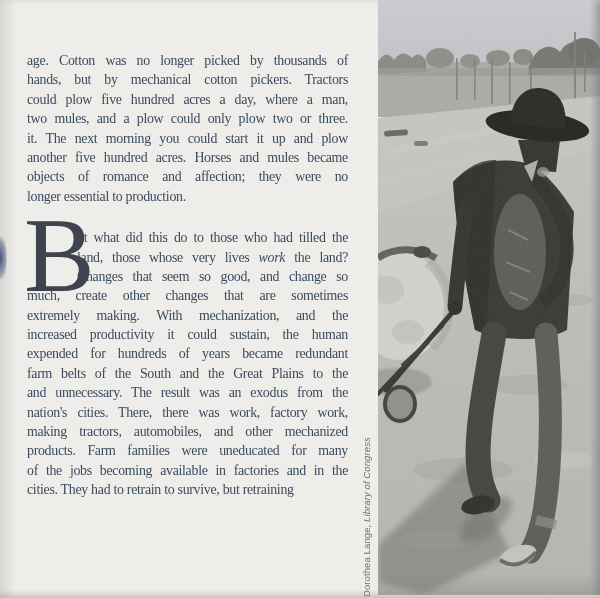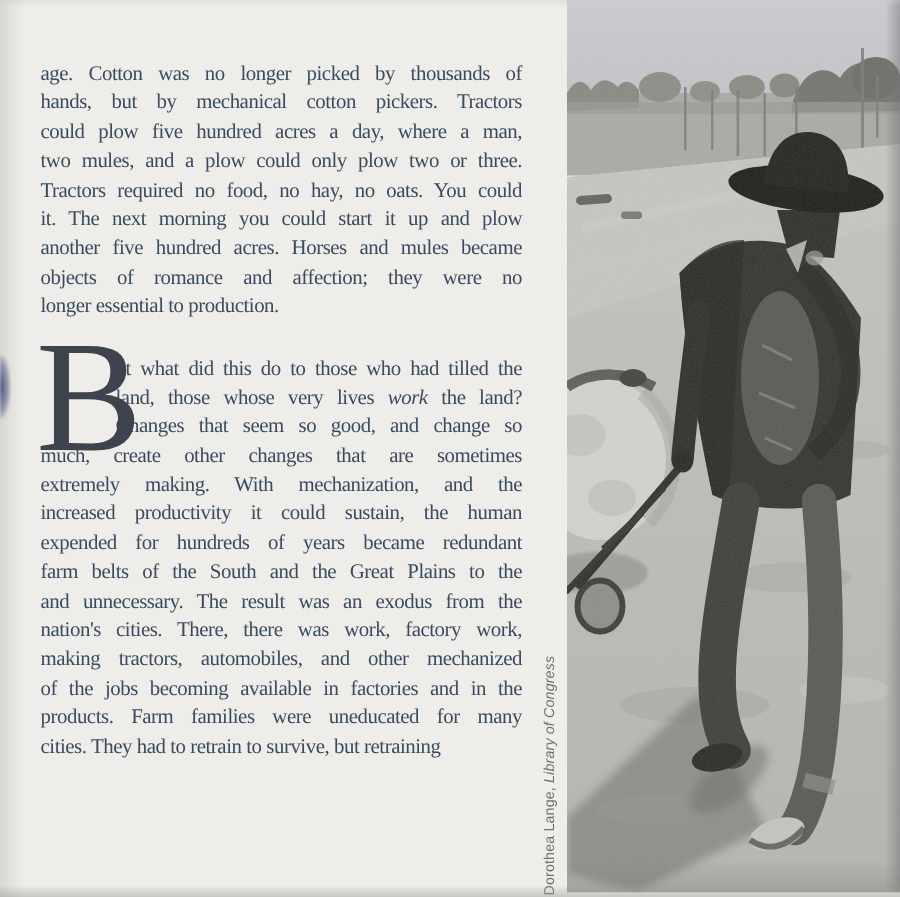--- a/index.html
+++ b/index.html
@@ -3,21 +3,21 @@
 <meta charset="utf-8">
 <style>
   html,body{margin:0;padding:0;}
   body{
     width:600px;height:598px;position:relative;overflow:hidden;
     background:#efede9;
     font-family:"Liberation Serif", serif;
   }
   
   .text-col{
-    position:absolute;left:27px;top:40px;width:321px;
+    position:absolute;left:27px;top:51px;width:321px;
     color:#3a4b5f;font-size:13.9px;line-height:19.4px;letter-spacing:-0.3px;
   }
   .line{
     height:19.4px;text-align:justify;text-align-last:justify;white-space:normal;
   }
   .line.last{text-align-last:left;}
   .para2{position:relative;margin-top:22px;}
   .para2 .indent{margin-left:50px;width:271px;}
   .dropcap{
     position:absolute;left:-3px;top:-25px;
@@ -60,42 +60,41 @@
 <body>
 
 <div style="position:absolute;inset:0;">
 
   <div class="text-col">
     <div class="para1">
       <div class="line">age. Cotton was no longer picked by thousands of</div>
       <div class="line">hands, but by mechanical cotton pickers. Tractors</div>
       <div class="line">could plow five hundred acres a day, where a man,</div>
       <div class="line">two mules, and a plow could only plow two or three.</div>
-      <div class="line">Tractors required no food, no hay, no oats. You could</div>
       <div class="line">it. The next morning you could start it up and plow</div>
       <div class="line">another five hundred acres. Horses and mules became</div>
       <div class="line">objects of romance and affection; they were no</div>
       <div class="line last">longer essential to production.</div>
     </div>
 
     <div class="para2">
       <span class="dropcap">B</span>
       <div class="line indent">ut what did this do to those who had tilled the</div>
       <div class="line indent"><span>land, those whose very lives </span><span class="it">work</span><span> the land?</span></div>
       <div class="line indent">Changes that seem so good, and change so</div>
       <div class="line">much, create other changes that are sometimes</div>
       <div class="line">extremely making. With mechanization, and the</div>
       <div class="line">increased productivity it could sustain, the human</div>
       <div class="line">expended for hundreds of years became redundant</div>
       <div class="line">farm belts of the South and the Great Plains to the</div>
       <div class="line">and unnecessary. The result was an exodus from the</div>
       <div class="line">nation's cities. There, there was work, factory work,</div>
       <div class="line">making tractors, automobiles, and other mechanized</div>
+      <div class="line">products. Farm families were uneducated for many</div>
       <div class="line">of the jobs becoming available in factories and in the</div>
-      <div class="line">products. Farm families were uneducated for many</div>
       <div class="line last">cities. They had to retrain to survive, but retraining</div>
     </div>
   </div>
 
   <div class="photo">
     <svg viewBox="0 0 222 595" preserveAspectRatio="none">
       <defs>
         <linearGradient id="gSky" x1="0" y1="0" x2="0" y2="1">
           <stop offset="0" stop-color="#cdced2"></stop>
             <stop offset="1" stop-color="#c2c3c7"></stop>

